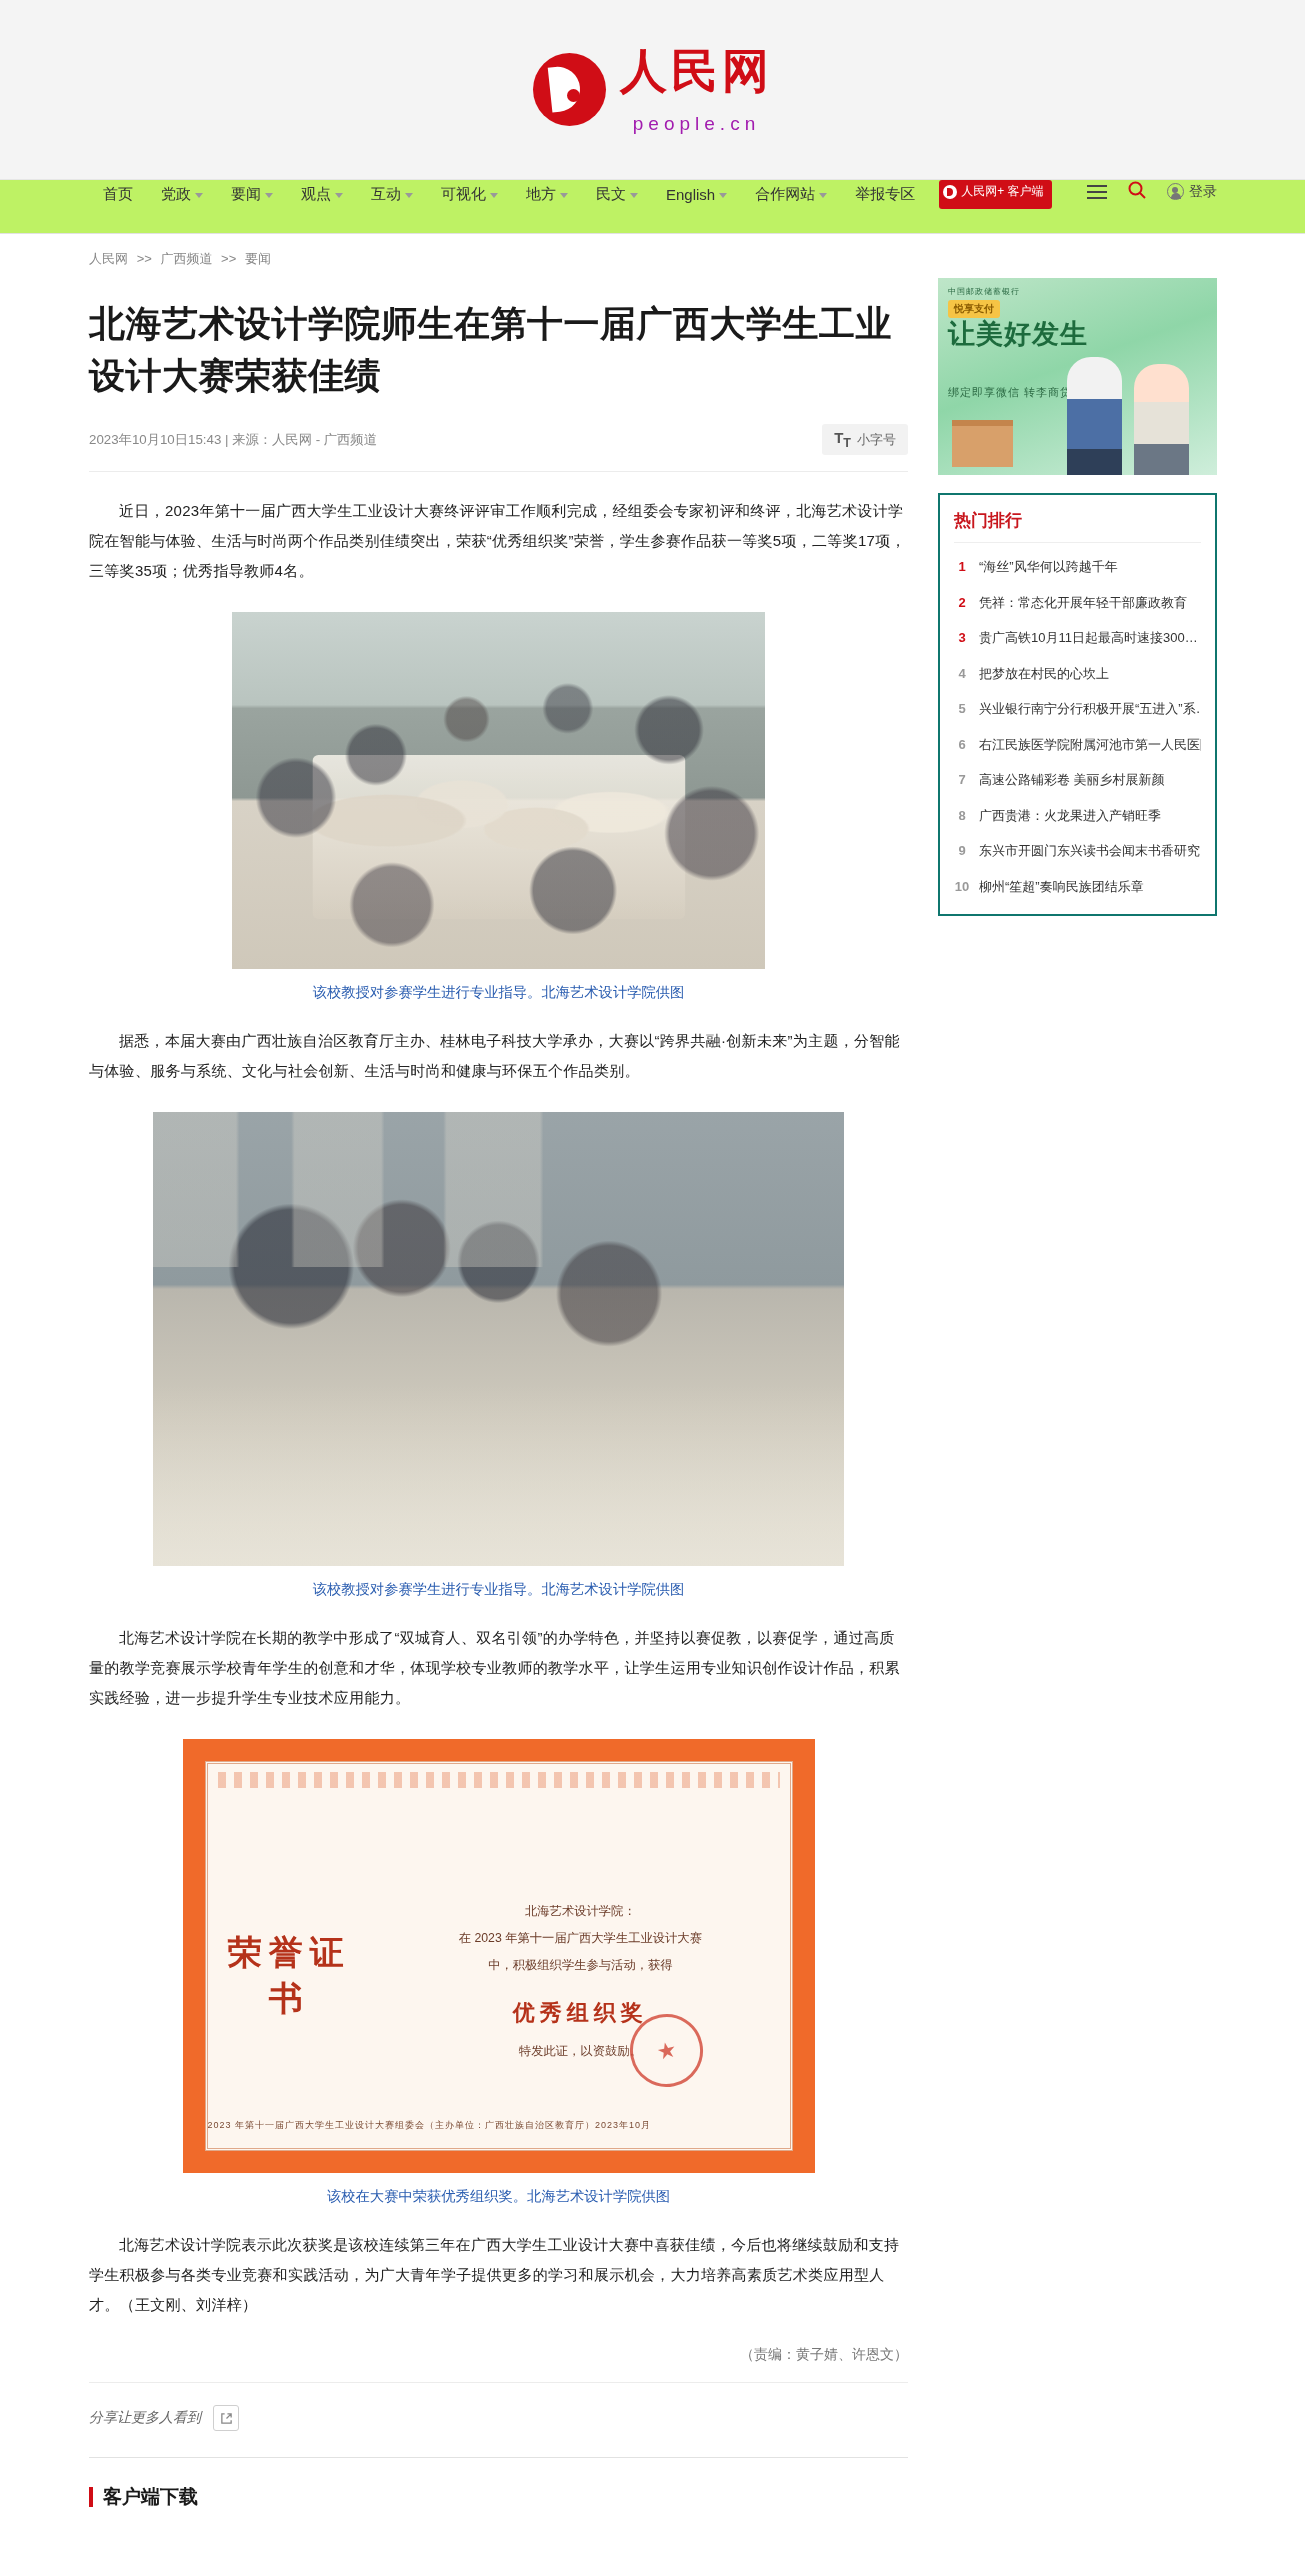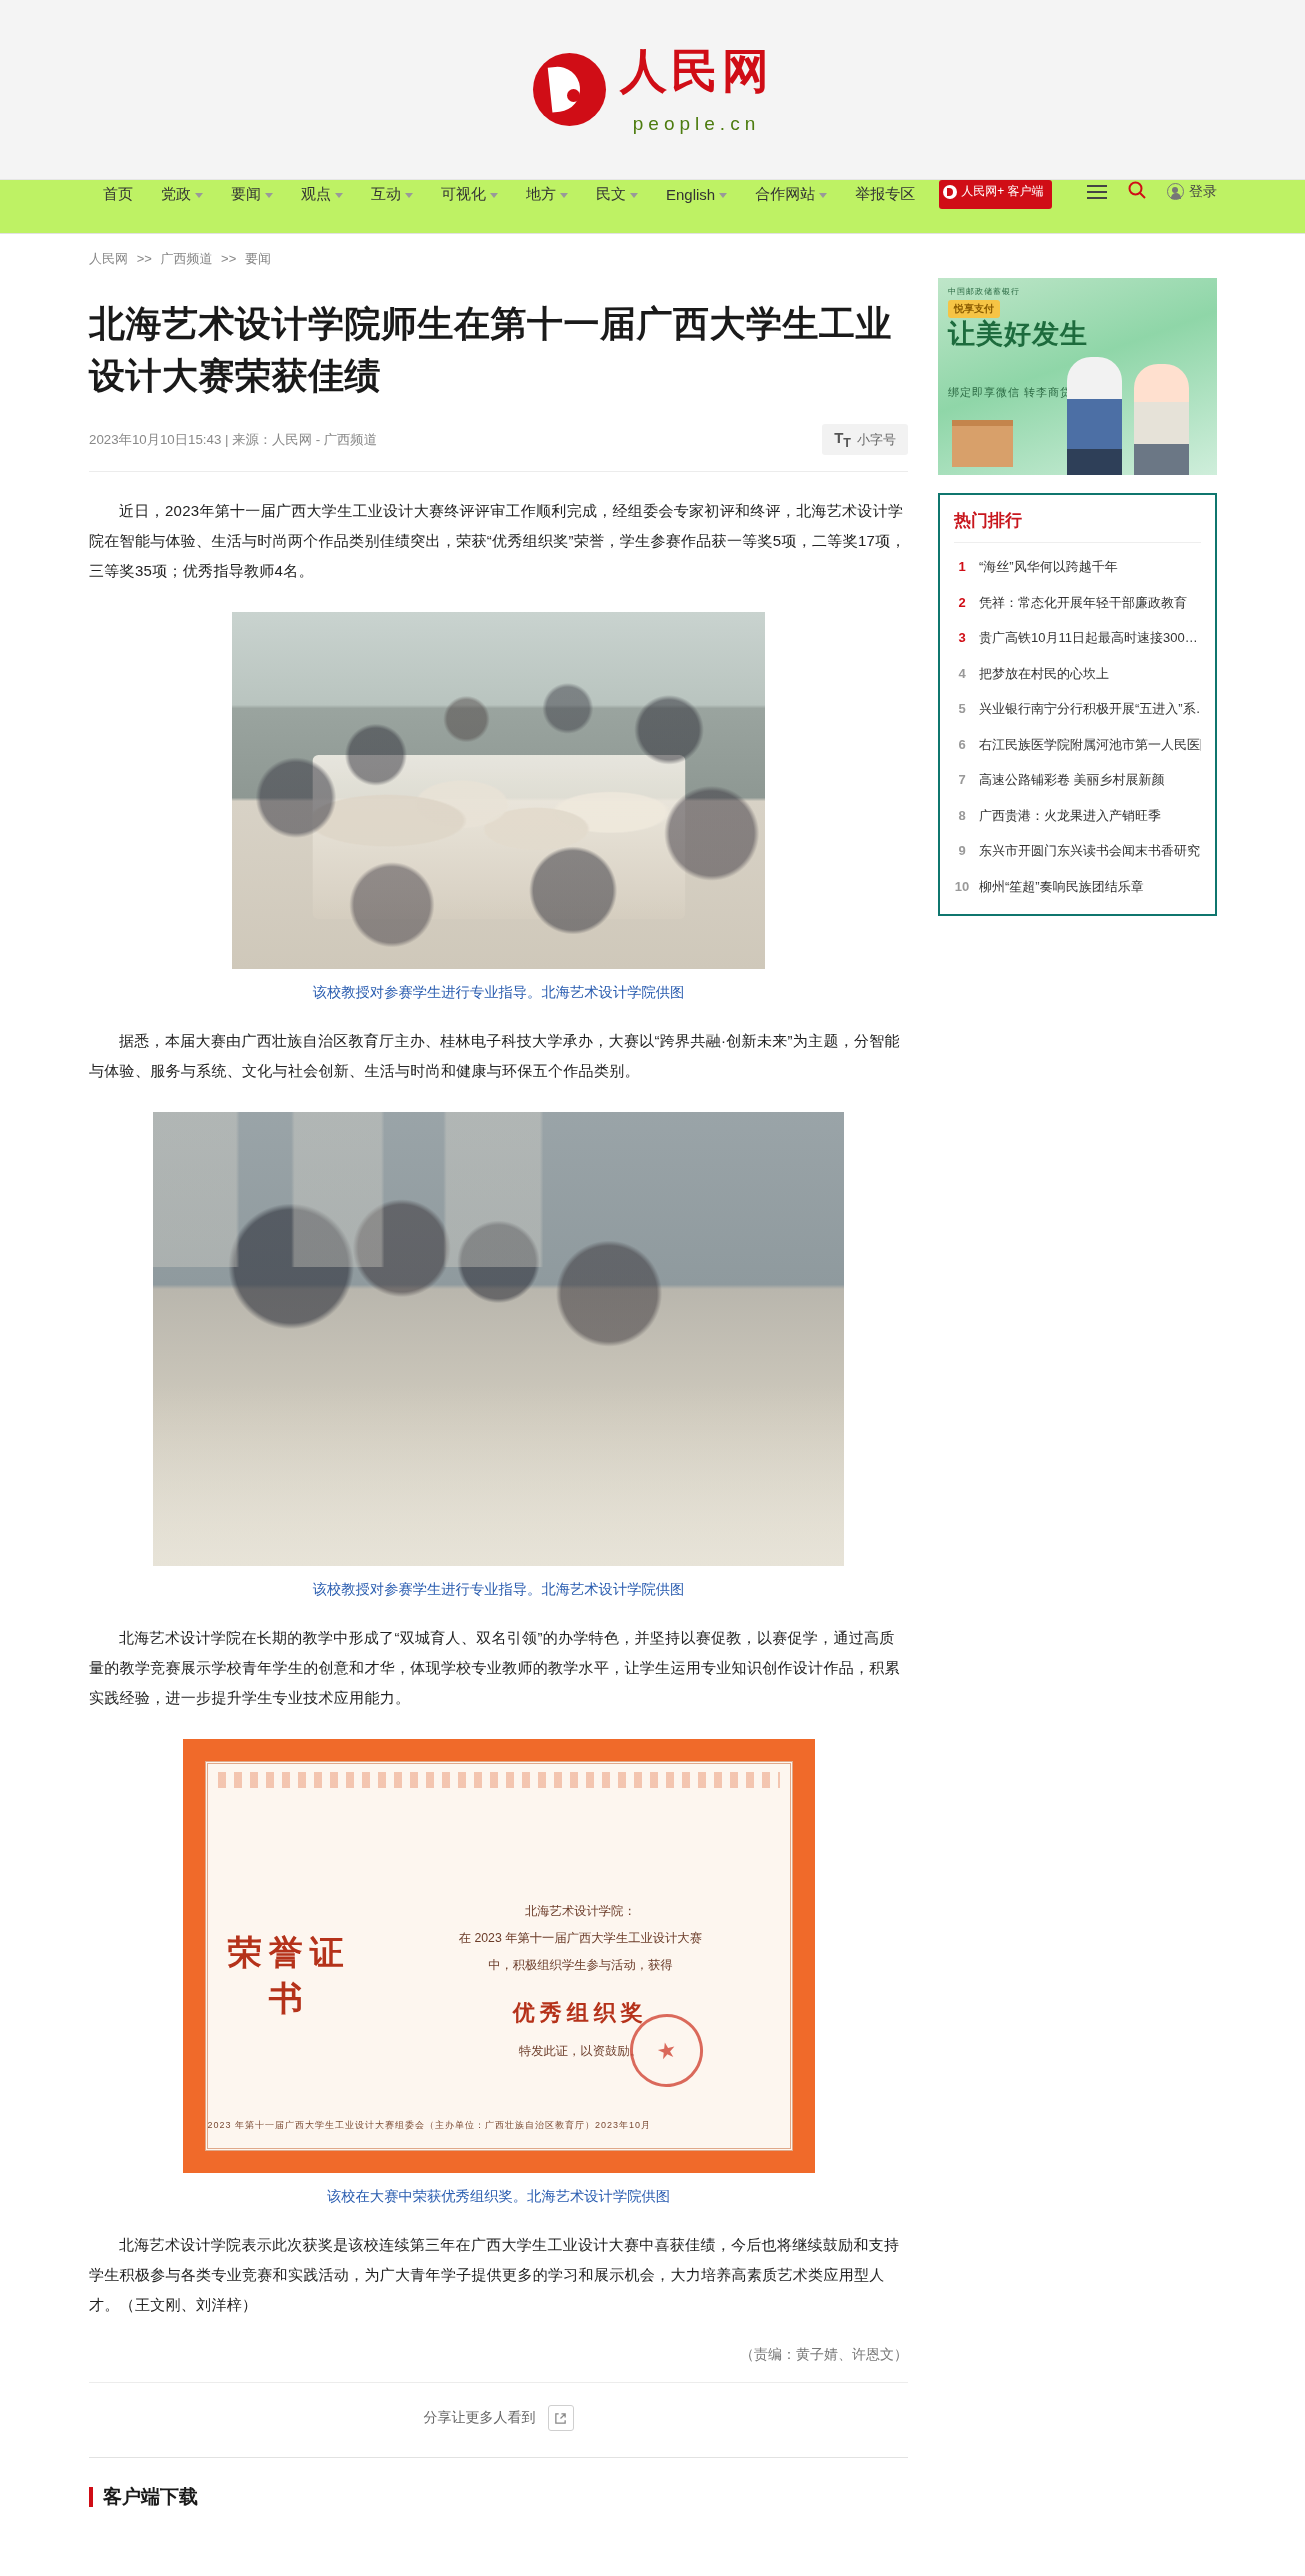--- a/index.html
+++ b/index.html
@@ -48,21 +48,21 @@
   .logo-cn {
     font-size: 47px;
     font-weight: bold;
     color: #d00d16;
     letter-spacing: 4px;
     font-family: "DejaVu Sans", sans-serif;
   }
   .logo-en {
     margin-top: 20px;
     font-size: 19px;
-    color: #4d7c0f;
+    color: #a21caf;
     letter-spacing: 5px;
     text-align: center;
   }
 
   
   .nav {
     height: 54px;
     border-bottom: 1px solid #e2e2e2;
     display: flex;
     align-items: flex-start;
@@ -294,24 +294,24 @@
     font-size: 14px;
     color: #777;
     margin: 26px 0 18px;
   }
   .share-bar {
     border-top: 1px solid #ececec;
     margin-top: 10px;
     padding: 22px 0 26px;
     display: flex;
     align-items: center;
-    justify-content: center;
     gap: 12px;
     font-size: 14px;
     color: #666;
+    font-style: italic;
   }
   .share-btn {
     width: 26px; height: 26px;
     border: 1px solid #cfcfcf;
     border-radius: 3px;
     display: flex; align-items: center; justify-content: center;
     cursor: pointer;
     color: #888;
   }
   .client-head {

